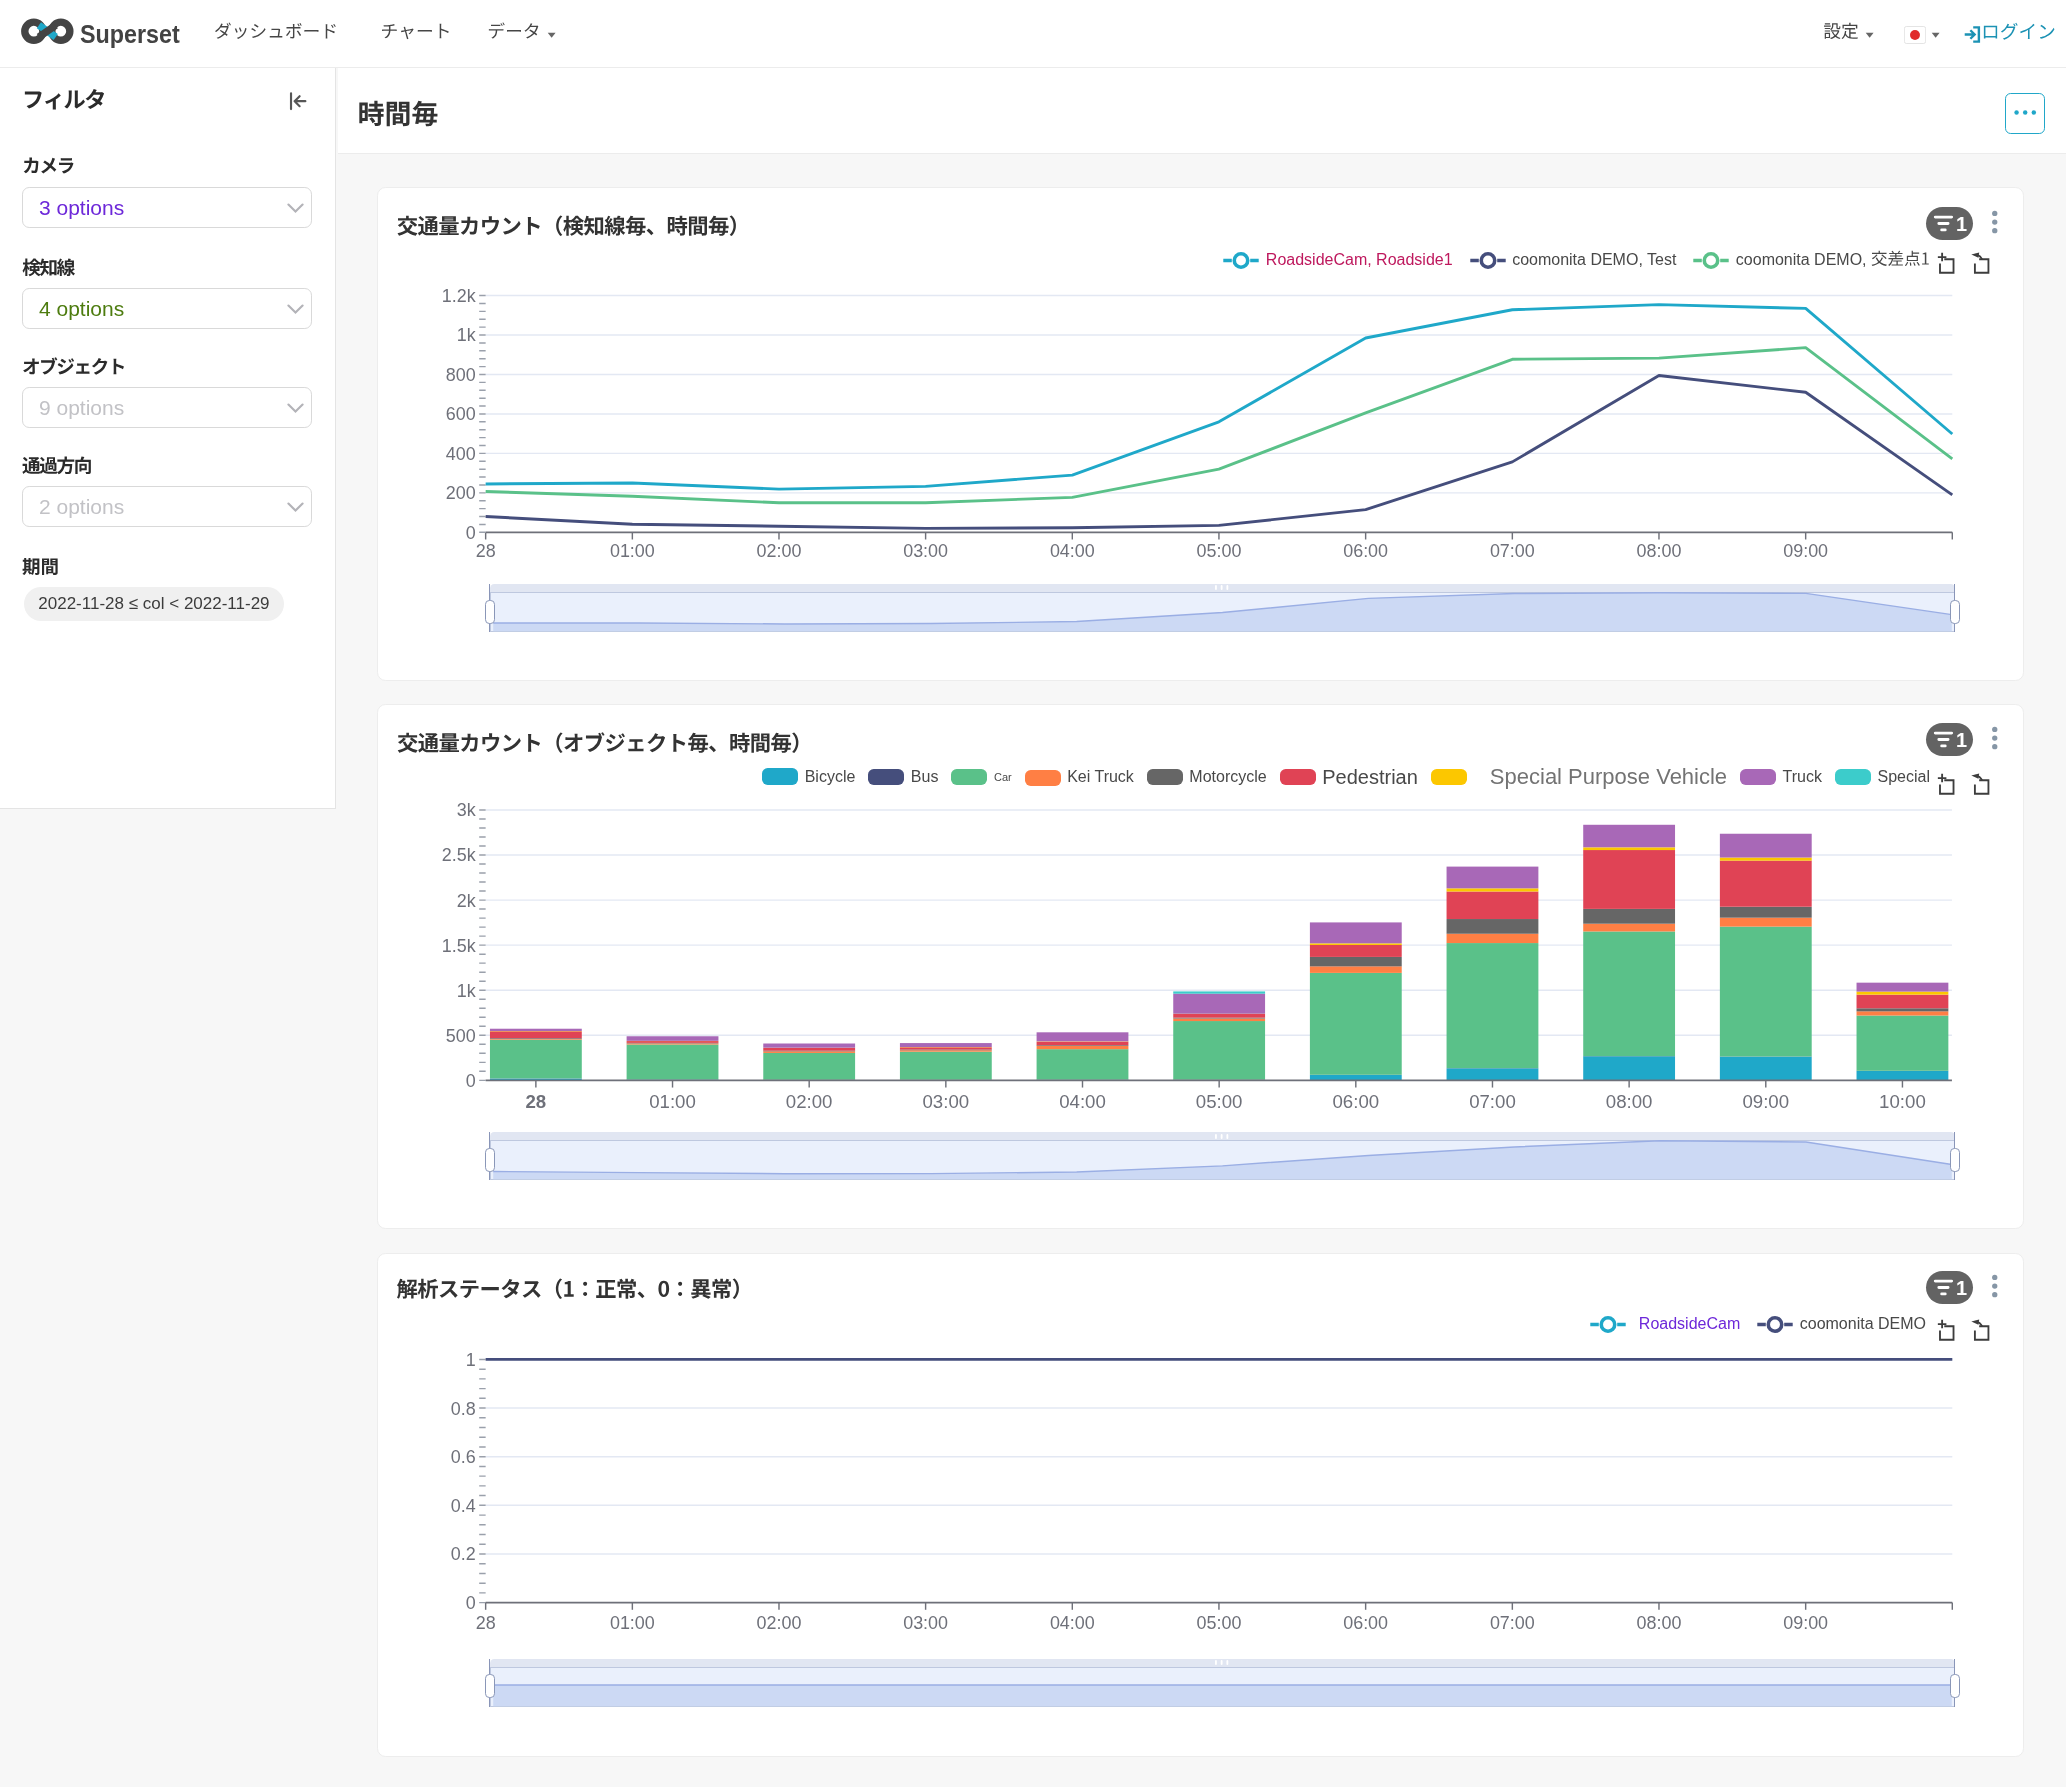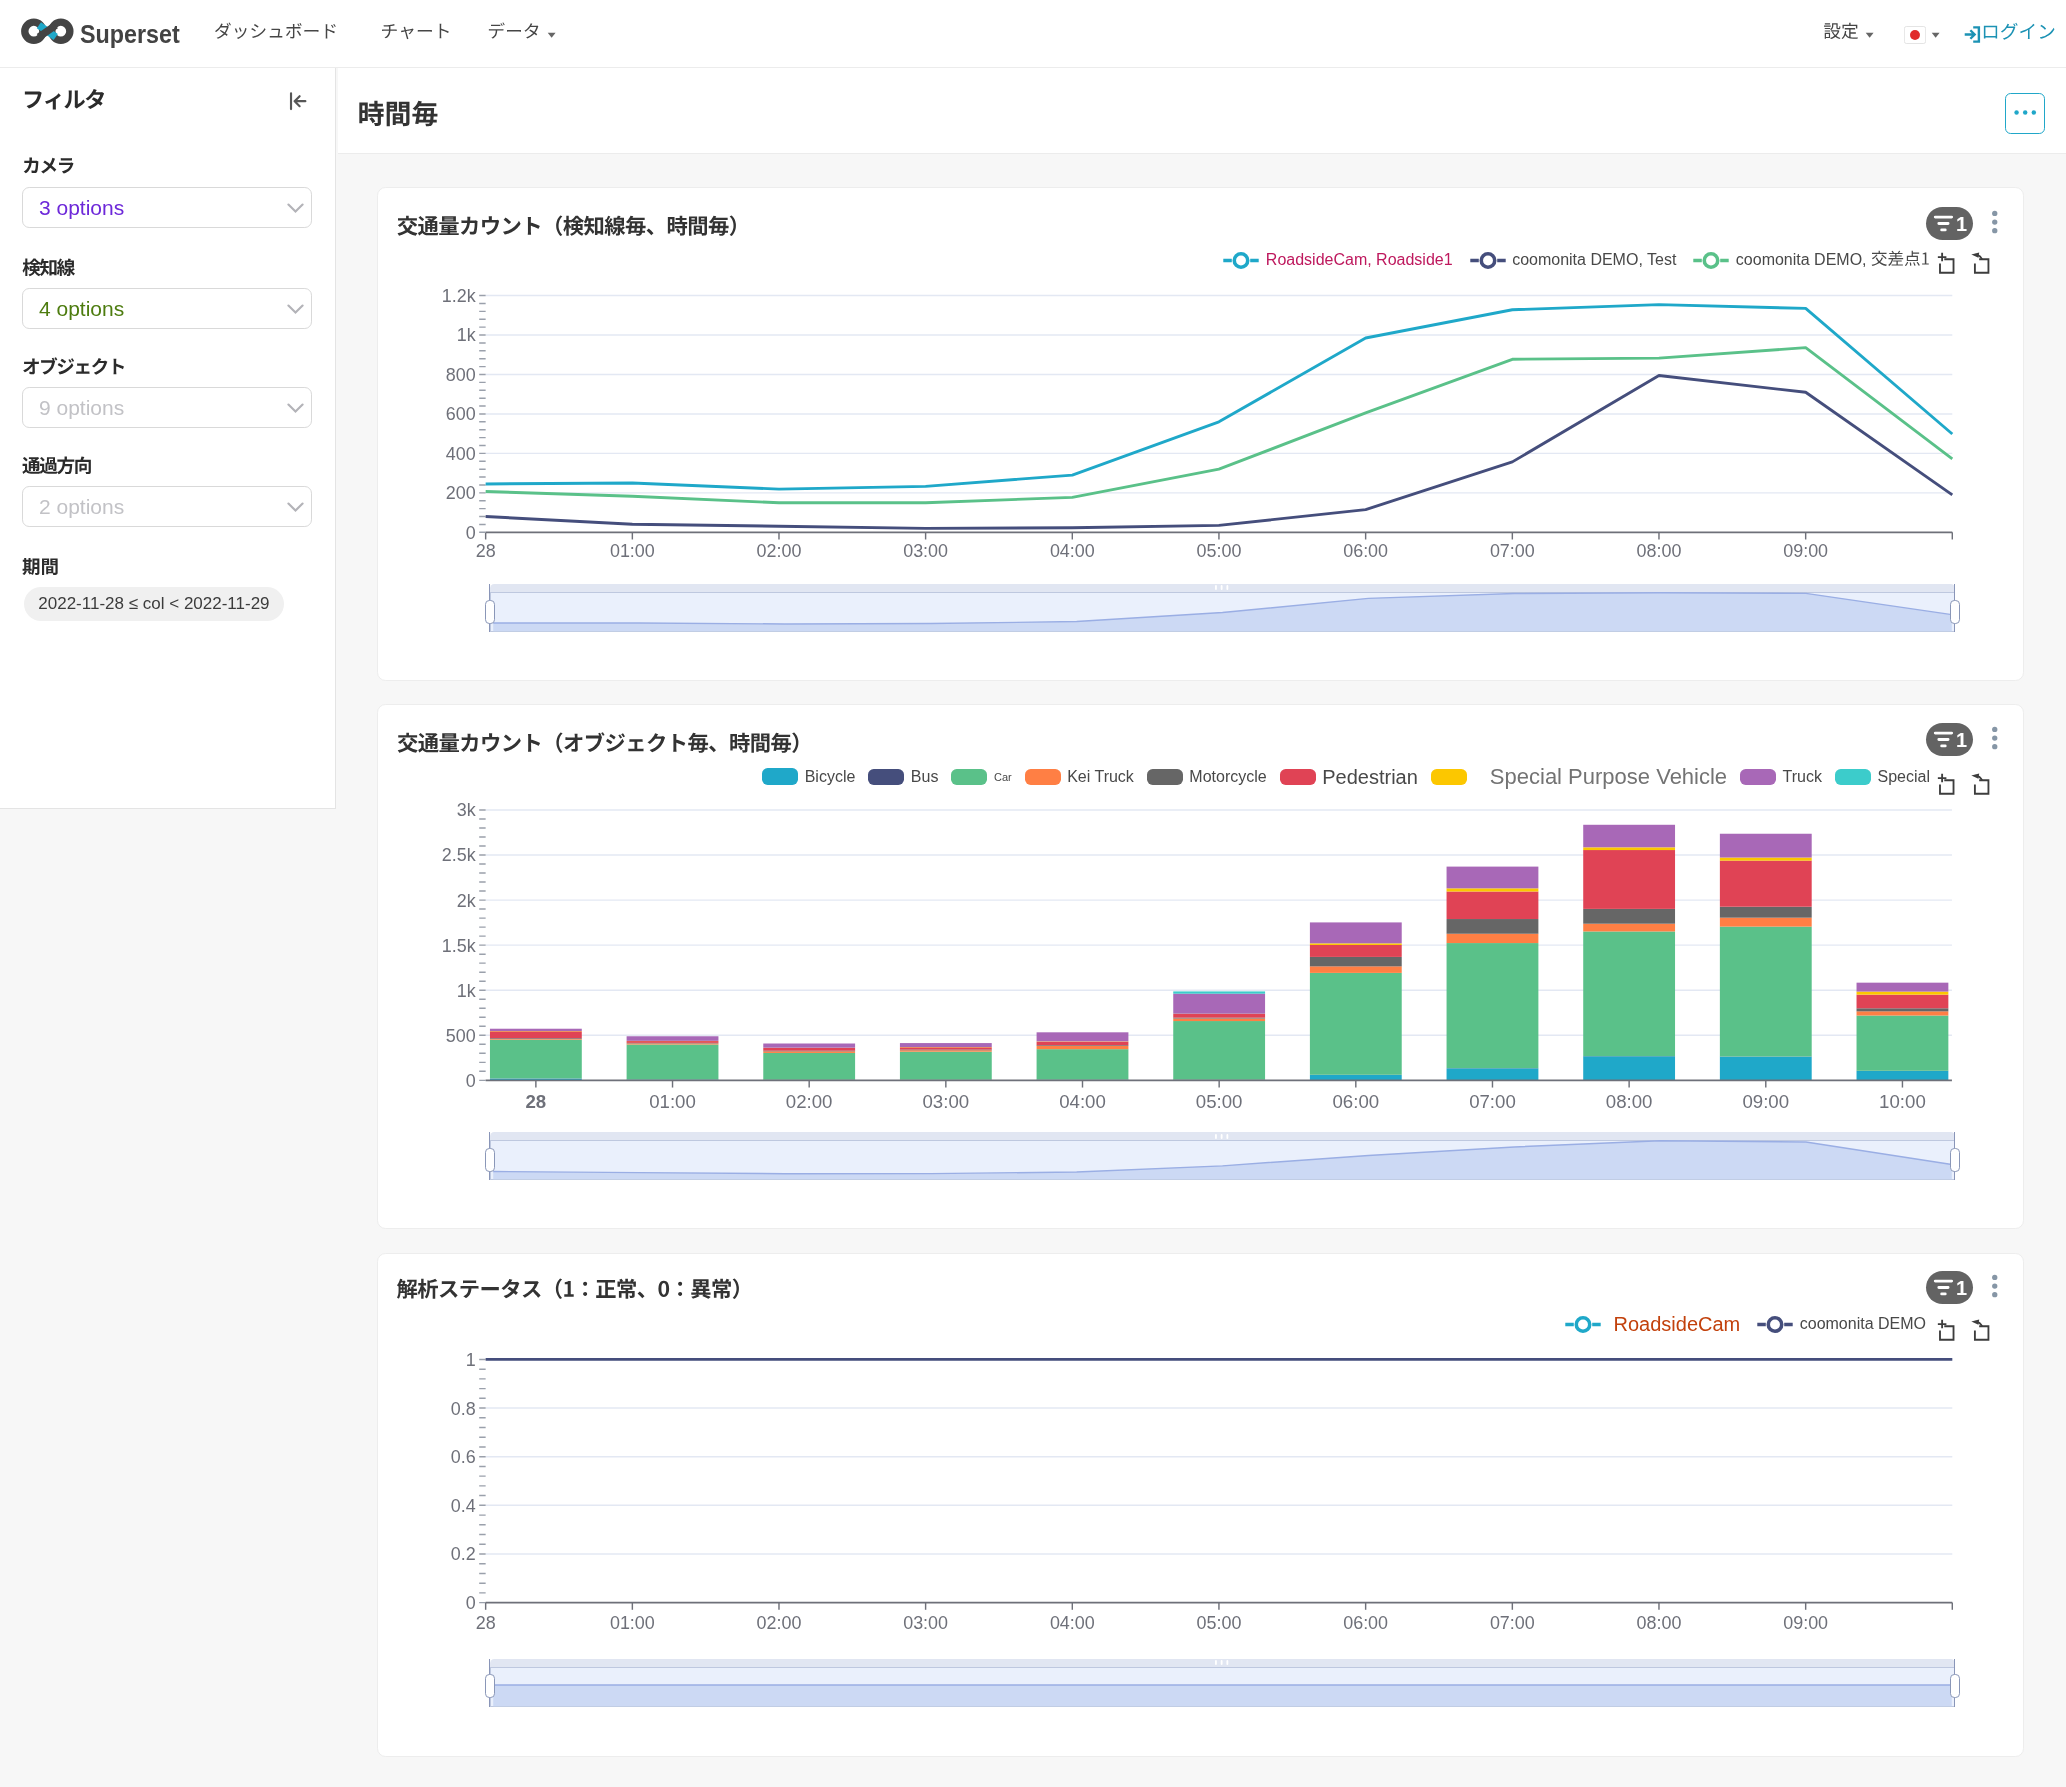--- a/index.html
+++ b/index.html
@@ -261,21 +261,21 @@
         <span style="margin-left:6.5px;font-size:16px;color:#484848;display:inline-flex;align-items:center">Bicycle</span>
       </span>
       <span style="display:inline-flex;align-items:center;white-space:nowrap">
         <div style="width:36px;height:16.5px;border-radius:5.7px;background:#454E7C;flex:none"></div>
         <span style="margin-left:6.5px;font-size:16px;color:#484848;display:inline-flex;align-items:center">Bus</span>
       </span>
       <span style="display:inline-flex;align-items:center;white-space:nowrap">
         <div style="width:36px;height:16.5px;border-radius:5.7px;background:#5AC189;flex:none"></div>
         <span style="margin-left:6.5px;font-size:11px;color:#484848;display:inline-flex;align-items:center">Car</span>
       </span>
-      <span style="display:inline-flex;align-items:center;white-space:nowrap">
+      <span style="display:inline-flex;align-items:flex-end;white-space:nowrap">
         <div style="width:36px;height:16.5px;border-radius:5.7px;background:#FF7F44;flex:none"></div>
         <span style="margin-left:6.5px;font-size:16px;color:#484848;display:inline-flex;align-items:center">Kei Truck</span>
       </span>
       <span style="display:inline-flex;align-items:center;white-space:nowrap">
         <div style="width:36px;height:16.5px;border-radius:5.7px;background:#666666;flex:none"></div>
         <span style="margin-left:6.5px;font-size:16px;color:#484848;display:inline-flex;align-items:center">Motorcycle</span>
       </span>
       <span style="display:inline-flex;align-items:center;white-space:nowrap">
         <div style="width:36px;height:16.5px;border-radius:5.7px;background:#E04355;flex:none"></div>
         <span style="margin-left:6.5px;font-size:20px;color:#484848;display:inline-flex;align-items:center">Pedestrian</span>
@@ -462,21 +462,21 @@
 <path d="M66 10 C64 5.5 61 4 57 3.5"></path>
 <path d="M62 0.5 L51 3.5 L61 8 Z" fill="#3d3d3d" stroke="none"></path>
 </g>
     </svg>
     <div class="abs" style="right:140px;top:1312px;height:24.4px;display:flex;align-items:center;gap:17px">
       <span style="display:inline-flex;align-items:center;white-space:nowrap">
         <svg width="36" height="17" viewBox="0 0 50 24" style="flex:none">
           <path d="M0 12 H12 M38 12 H50" stroke="#1FA8C9" stroke-width="5" fill="none"></path>
           <circle cx="25" cy="12" r="9.5" stroke="#1FA8C9" stroke-width="5" fill="#fff"></circle>
         </svg>
-        <span style="margin-left:13px;font-size:20px;color:#c2410c;display:inline-flex;align-items:center">RoadsideCam</span>
+        <span style="margin-left:13px;font-size:16px;color:#6d28d9;display:inline-flex;align-items:center">RoadsideCam</span>
       </span>
       <span style="display:inline-flex;align-items:center;white-space:nowrap">
         <svg width="36" height="17" viewBox="0 0 50 24" style="flex:none">
           <path d="M0 12 H12 M38 12 H50" stroke="#454E7C" stroke-width="5" fill="none"></path>
           <circle cx="25" cy="12" r="9.5" stroke="#454E7C" stroke-width="5" fill="#fff"></circle>
         </svg>
         <span style="margin-left:6.5px;font-size:16px;color:#484848;display:inline-flex;align-items:center">coomonita DEMO</span>
       </span>
     </div>
     <svg class="abs" style="left:0;top:0;overflow:visible" width="2066" height="1787" viewBox="0 0 2880 2491">

